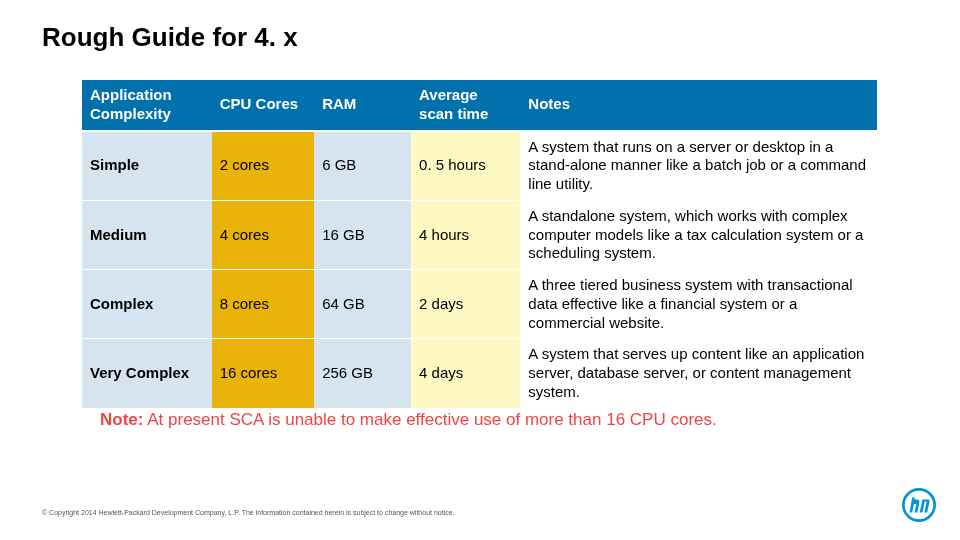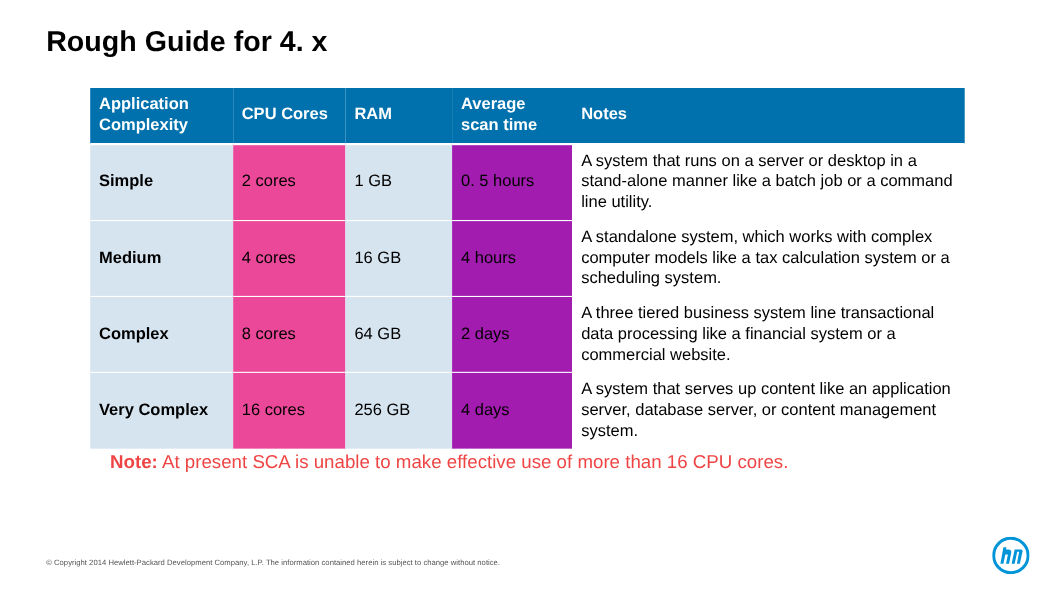--- a/index.html
+++ b/index.html
@@ -43,23 +43,23 @@
   .table th {
     background: #0171ad;
     color: #fff;
     font-weight: bold;
     border-bottom: 2px solid #fff;
   }
   .table td {
     border-bottom: 1px solid #fff;
   }
   .col-complexity { width: 120px; background: #d6e4f0; font-weight: bold; }
-  .col-cores      { width: 95px;  background: #ec4899; }
+  .col-cores      { width: 95px;  background: #eab308; }
   .col-ram        { width: 90px;  background: #d6e4f0; margin-left: 11px; }
-  .col-scan       { width: 100px; background: #a21caf; }
+  .col-scan       { width: 100px; background: #fef9c3; }
   .col-notes      { width: 390px; background: #fff; }
   .table th.col-complexity,
   .table th.col-cores,
   .table th.col-ram,
   .table th.col-scan,
   .table th.col-notes {
     background: #0171ad;
   }
   .note {
     position: absolute;
@@ -98,37 +98,37 @@
         <th class="col-cores">CPU Cores</th>
         <th class="col-ram">RAM</th>
         <th class="col-scan">Average scan time</th>
         <th class="col-notes">Notes</th>
       </tr>
     </thead>
     <tbody>
       <tr>
         <td class="col-complexity">Simple</td>
         <td class="col-cores">2 cores</td>
-        <td class="col-ram">1 GB</td>
+        <td class="col-ram">6 GB</td>
         <td class="col-scan">0. 5 hours</td>
         <td class="col-notes">A system that runs on a server or desktop in a stand-alone manner like a batch job or a command line utility.</td>
       </tr>
       <tr>
         <td class="col-complexity">Medium</td>
         <td class="col-cores">4 cores</td>
         <td class="col-ram">16 GB</td>
         <td class="col-scan">4 hours</td>
         <td class="col-notes">A standalone system, which works with complex computer models like a tax calculation system or a scheduling system.</td>
       </tr>
       <tr>
         <td class="col-complexity">Complex</td>
         <td class="col-cores">8 cores</td>
         <td class="col-ram">64 GB</td>
         <td class="col-scan">2 days</td>
-        <td class="col-notes">A three tiered business system line transactional data processing like a financial system or a commercial website.</td>
+        <td class="col-notes">A three tiered business system with transactional data effective like a financial system or a commercial website.</td>
       </tr>
       <tr>
         <td class="col-complexity">Very Complex</td>
         <td class="col-cores">16 cores</td>
         <td class="col-ram">256 GB</td>
         <td class="col-scan">4 days</td>
         <td class="col-notes">A system that serves up content like an application server, database server, or content management system.</td>
       </tr>
     </tbody>
   </table>

